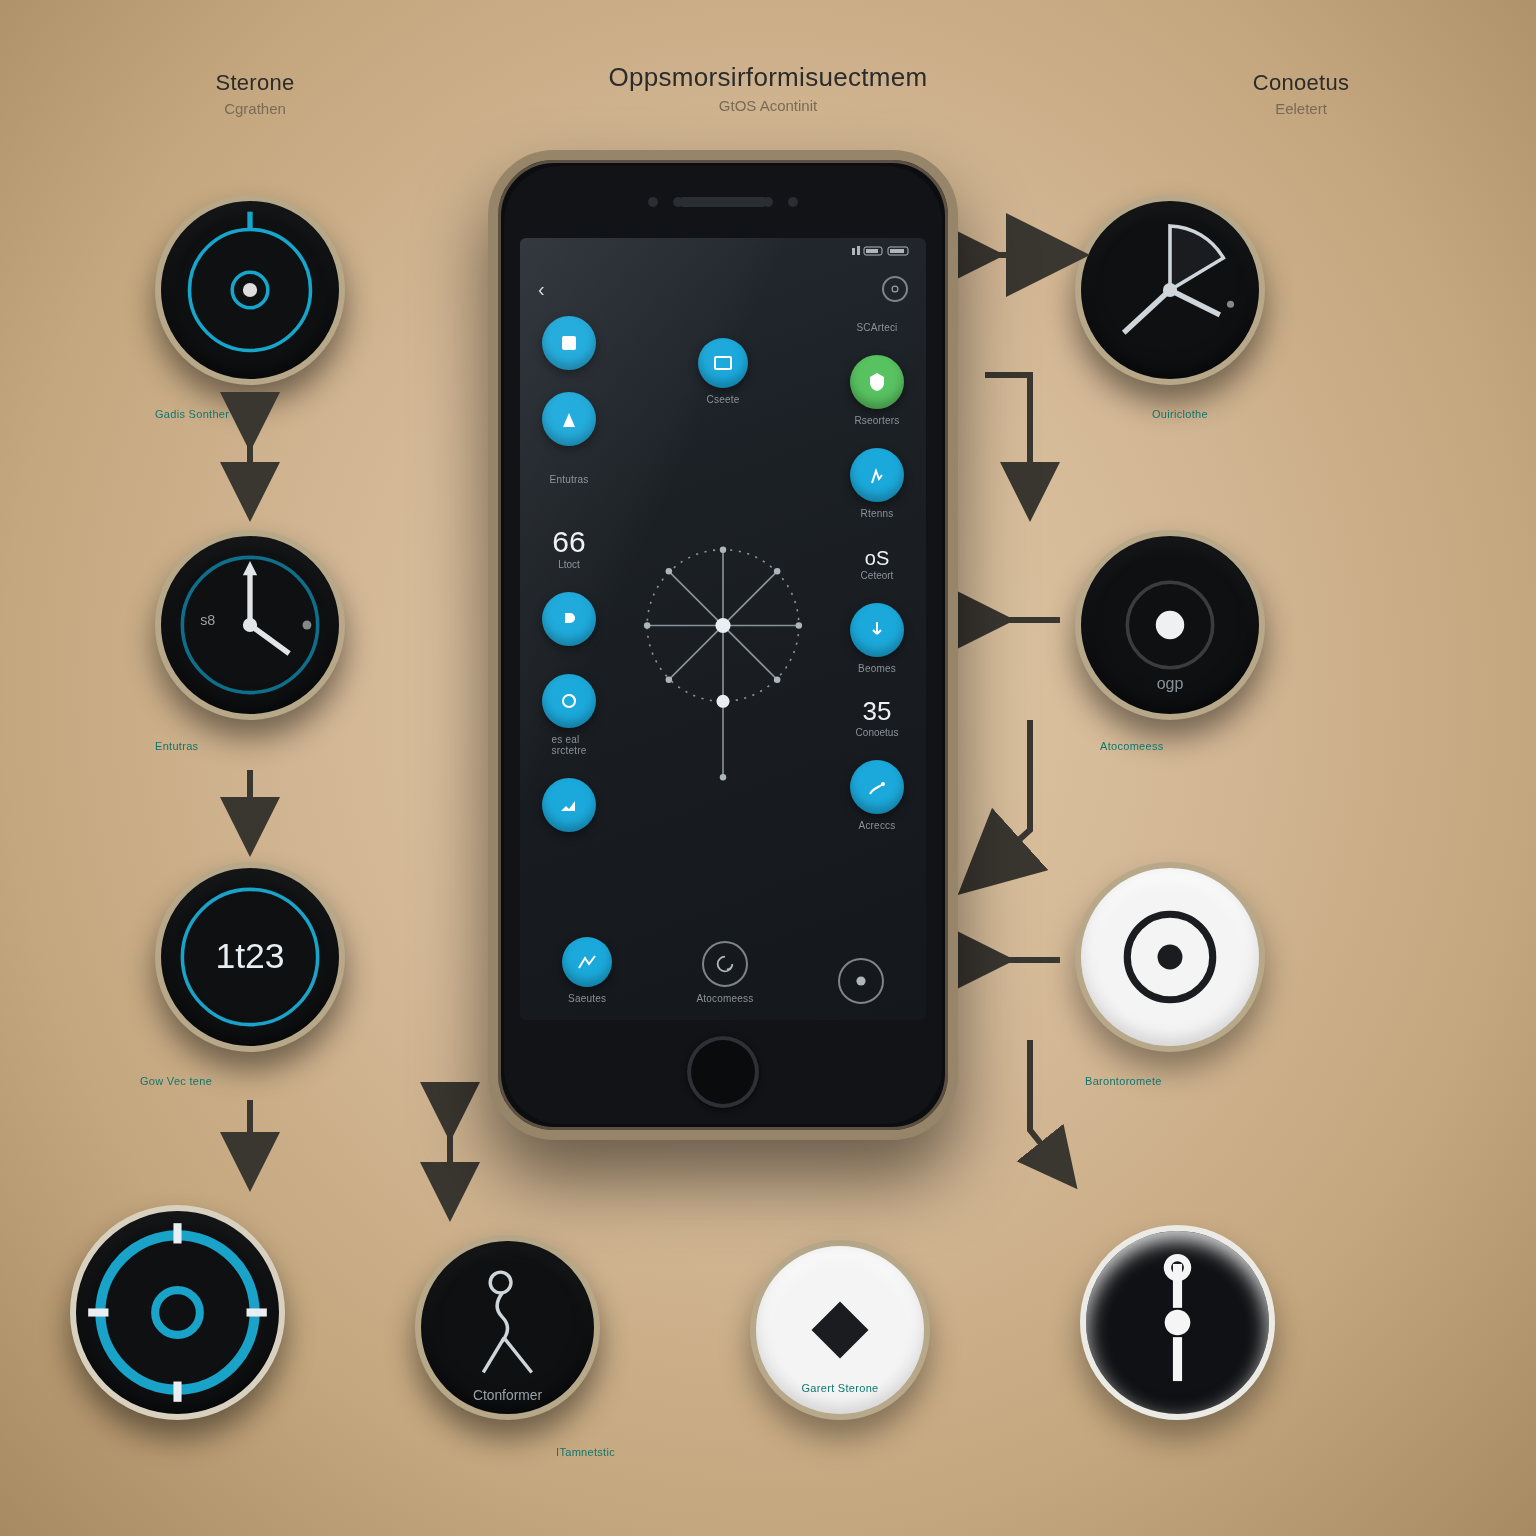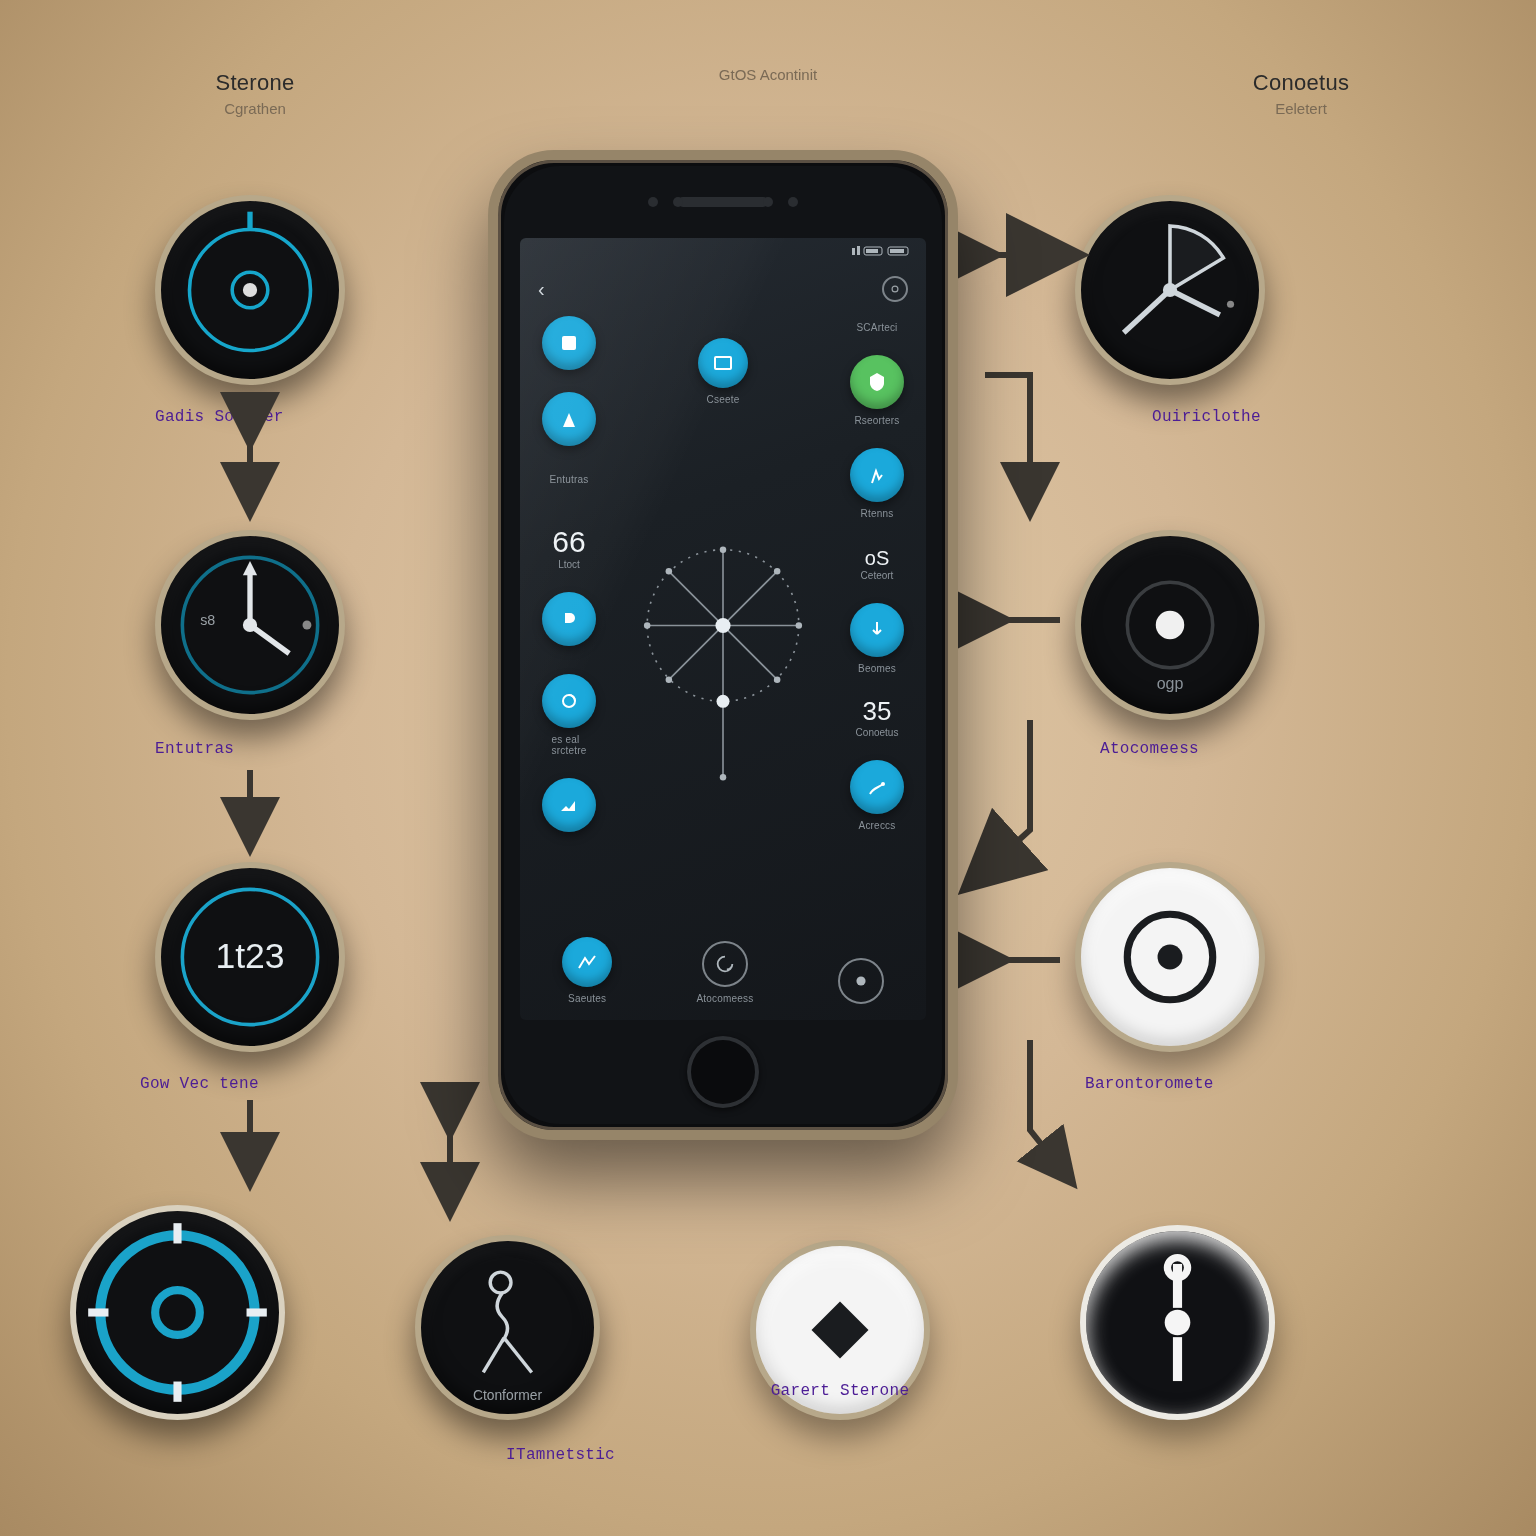--- a/index.html
+++ b/index.html
@@ -17,21 +17,21 @@
   .hdr-left   { left:165px; top:70px; width:180px;}
   .hdr-center { left:0; right:0; top:62px; margin:auto; width:520px;}
   .hdr-center .t{font-size:26px;}
   .hdr-right  { right:145px; top:70px; width:180px;}
 
   
   .puck { position:absolute; width:190px; height:190px; border-radius:50%;
           background:#0f1012; box-shadow:0 18px 30px rgba(0,0,0,.45), inset 0 -6px 18px rgba(0,0,0,.6), inset 0 8px 20px rgba(255,255,255,.05);
           border:6px solid #b7a88a;}
   .puck.white { background:#f4f4f4; box-shadow:0 18px 30px rgba(0,0,0,.35), inset 0 -6px 16px rgba(0,0,0,.15), inset 0 8px 20px rgba(255,255,255,.9);}
-  .puck-label{ position:absolute; font-size:16px; color:#4c1d95; letter-spacing:.3px;font-family:Liberation Mono, monospace;}
+  .puck-label{ position:absolute; font-size:11px; color:#0f766e; letter-spacing:.3px;}
   .puck svg { width:100%; height:100%; display:block; }
 
   
   .p1{left:155px; top:195px;}
   .p2{left:155px; top:530px;}
   .p3{left:155px; top:862px;}
   .p4{left:70px;  top:1205px; width:215px;height:215px;}
   .p5{left:415px; top:1235px; width:185px;height:185px;}
   .p6{left:750px; top:1240px; width:180px;height:180px;}
   .p7{left:1080px;top:1225px; width:195px;height:195px;}
@@ -92,20 +92,21 @@
   .arrows .head{fill:#3a3630; stroke:none;}
 </style>
 </head>
 <body>
 
 <div class="hdr hdr-left">
   <div class="t">Sterone</div>
   <div class="s">Cgrathen</div>
 </div>
 <div class="hdr hdr-center">
+  <div class="t">Oppsmorsirformisuectmem</div>
   <div class="s">GtOS Acontinit</div>
 </div>
 <div class="hdr hdr-right">
   <div class="t">Conoetus</div>
   <div class="s">Eeletert</div>
 </div>
 
 <div class="puck p1">
   <svg viewBox="0 0 100 100">
       <circle cx="50" cy="50" r="34" fill="none" stroke="#16a6cb" stroke-width="2"></circle>

